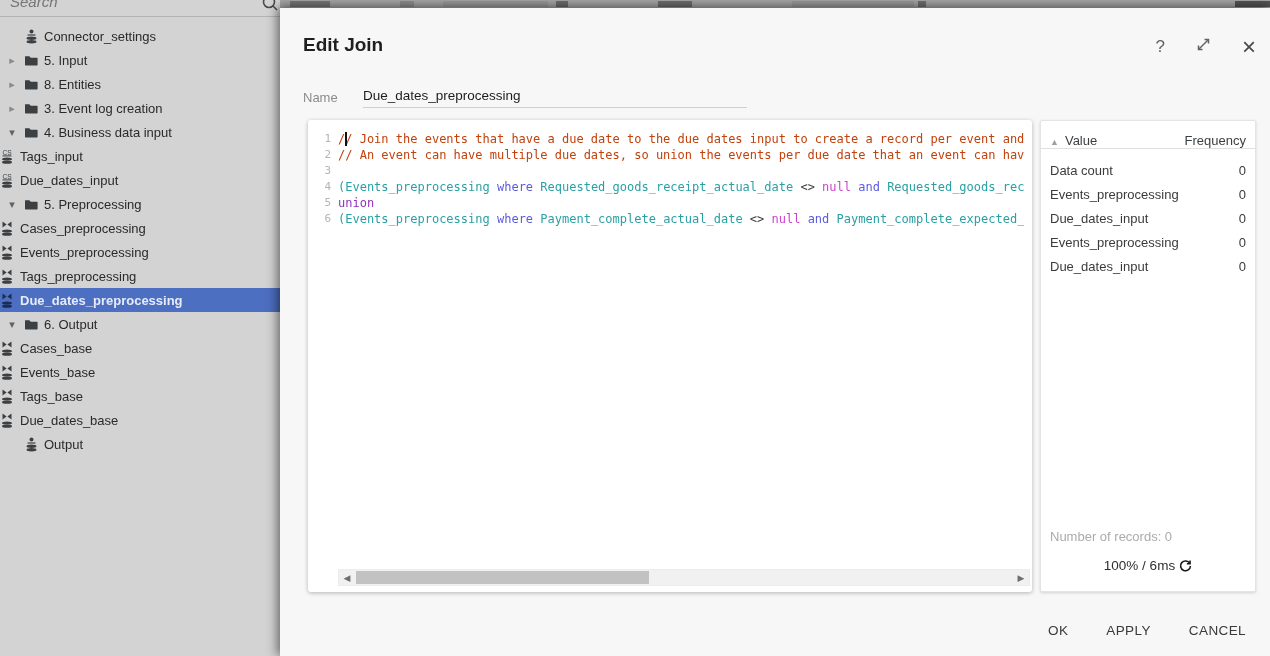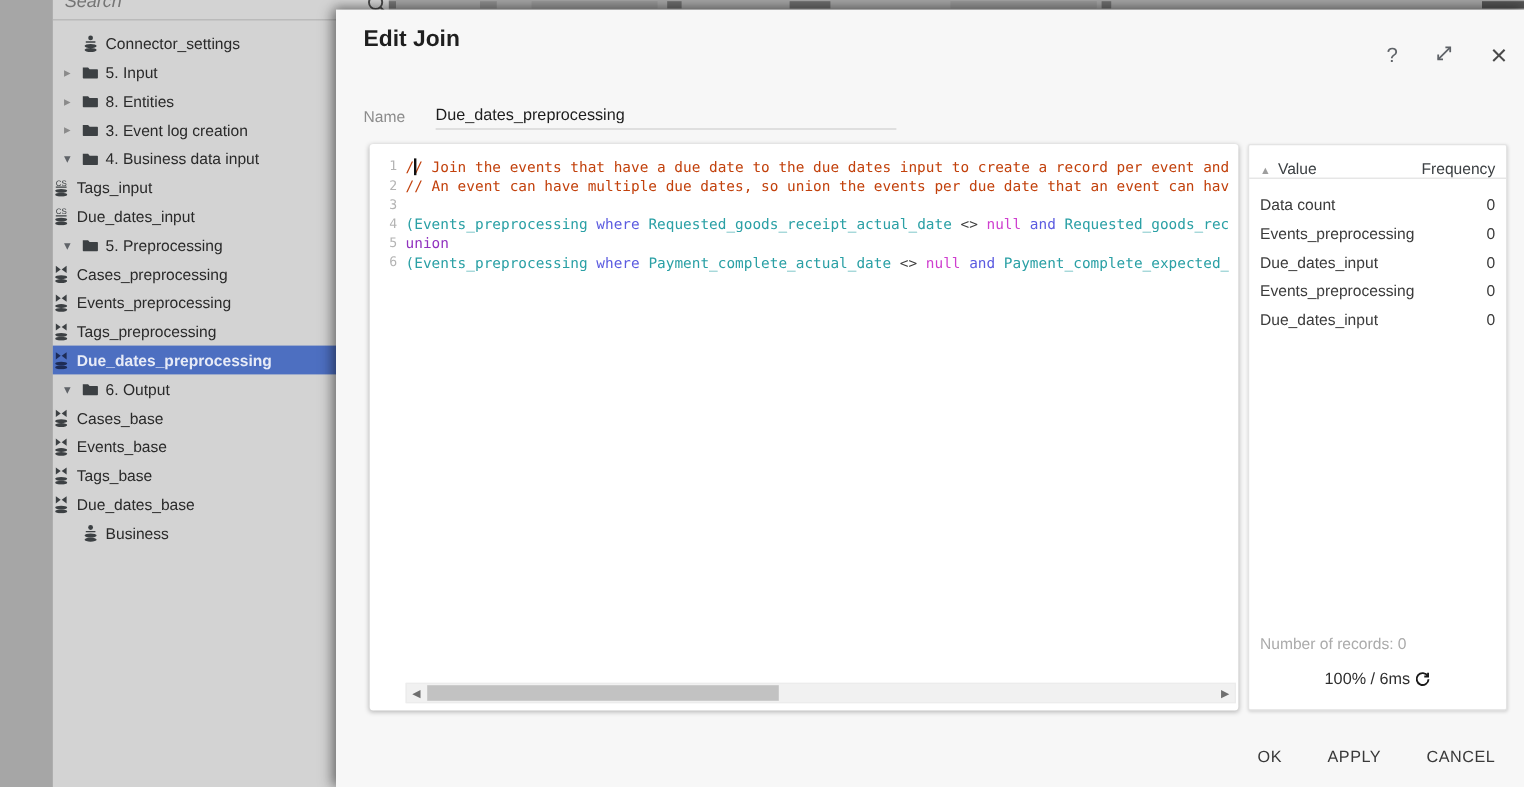--- a/index.html
+++ b/index.html
@@ -1,19 +1,19 @@
 <!DOCTYPE html>
 <html><head>
 <meta charset="utf-8">
 <style>
   * { margin:0; padding:0; box-sizing:border-box; }
   html,body { width:1270px; height:656px; overflow:hidden; font-family:"Liberation Sans", sans-serif; background:#a6a6a6; }
 
   
-  #sidebar { position:absolute; left:0; top:0; width:280px; height:656px; background:#d3d3d3; z-index:1;margin-left:44px; }
+  #sidebar { position:absolute; left:0; top:0; width:280px; height:656px; background:#d3d3d3; z-index:1; }
   #searchbar { position:relative; height:17px; border-bottom:1px solid #b3b3b3; overflow:visible; }
   #search-input { position:absolute; left:10px; top:-7px; font-style:italic; color:#757575; font-size:15px; }
   #search-icon { position:absolute; right:2px; top:-6px; }
   #tree { position:absolute; top:24px; left:0; right:0; }
   .trow { position:relative; height:24px; display:flex; align-items:center; cursor:pointer; }
   .trow .arrow { position:absolute; left:6px; width:12px; font-size:11px; color:#8a8a8a; text-align:center; }
   .trow .arrow.exp { color:#5f6368; }
   .trow .ticon { display:inline-flex; width:14px; justify-content:center; }
   .trow .tlabel { font-size:13px; color:#2a2a2a; margin-left:6px; white-space:nowrap; }
   .trow.lvl0 { padding-left:24px; }
@@ -21,21 +21,21 @@
   .trow.sel { background:#4d6fc1; }
   .trow.sel .tlabel { color:#e7ebf7; font-weight:bold; }
   .trow.sel svg .fill { fill:#1e2c55; }
   svg .fill { fill:#3c4043; }
 
   
   #dim-strip { position:absolute; left:280px; top:0; width:990px; height:8px; background:#a6a6a6; }
   #dim-strip div { position:absolute; top:1px; height:6px; background:#8f8f8f; }
   #dialog { position:absolute; left:280px; top:8px; width:990px; height:648px; background:#f7f7f7;
             box-shadow:-4px 0 10px rgba(0,0,0,.35), 0 -3px 8px rgba(0,0,0,.25); z-index:2; }
-  #dlg-title { position:absolute; left:23px; top:14px; font-size:19px; font-weight:600; color:#1f1f1f; }
+  #dlg-title { position:absolute; left:23px; top:26px; font-size:19px; font-weight:600; color:#1f1f1f; }
   #dlg-icons { position:absolute; right:14px; top:28px; display:flex; gap:30px; align-items:center; }
   .hicon { color:#5f6368; font-size:17px; font-weight:500; cursor:pointer; line-height:18px; }
   #close-x { font-size:24px; line-height:18px; color:#4a4a4a; }
 
   #name-label { position:absolute; left:23px; top:82px; font-size:13px; color:#8c8c8c; }
   #name-field { position:absolute; left:83px; top:80px; width:384px; font-size:13.5px; color:#1d1d1d;
                 border:none; border-bottom:1px solid #cfcfcf; background:transparent; padding-bottom:4px; height:20px; }
 
   
   #editor { position:absolute; left:28px; top:112px; width:724px; height:472px; background:#fff;
@@ -263,21 +263,21 @@
       </div>
       <div class="trow lvl0">
         <span class="ticon">
           <svg width="13" height="15" viewBox="0 0 13 15">
             <circle class="fill" cx="6.5" cy="2.6" r="2"></circle>
             <path class="fill" d="M2.5 5.4h8v1.2h-8z"></path>
             <ellipse class="fill" cx="6.5" cy="9.3" rx="5" ry="1.7"></ellipse>
             <ellipse class="fill" cx="6.5" cy="12.7" rx="5" ry="1.7"></ellipse>
           </svg>
         </span>
-        <span class="tlabel">Business</span>
+        <span class="tlabel">Output</span>
       </div>
     </div>
 </div>
 
 <div id="dim-strip">
   <div style="left:10px;width:40px;background:#777;"></div>
   <div style="left:120px;width:14px;"></div>
   <div style="left:163px;width:105px;background:#9a9a9a;"></div>
   <div style="left:276px;width:12px;background:#6e6e6e;"></div>
   <div style="left:378px;width:34px;background:#6e6e6e;"></div>

